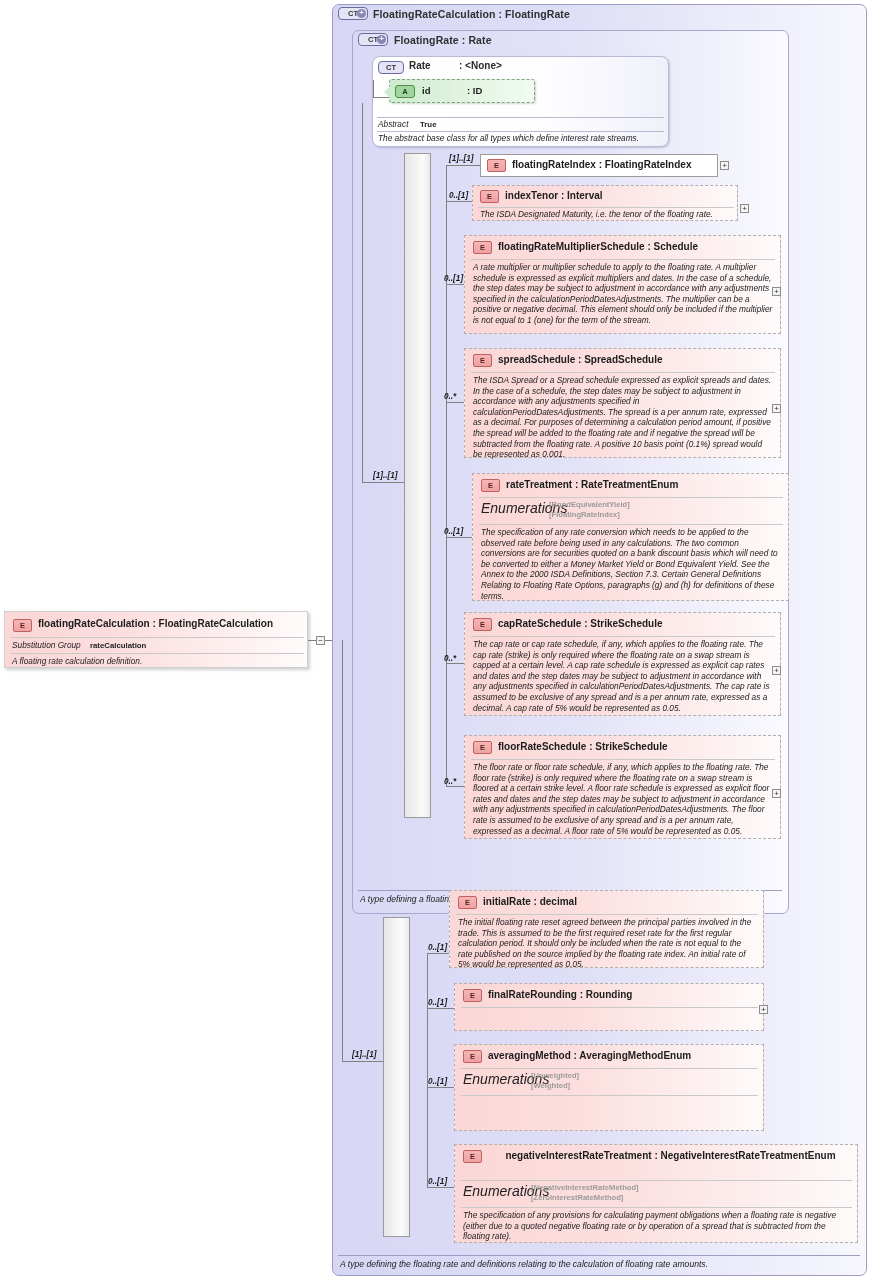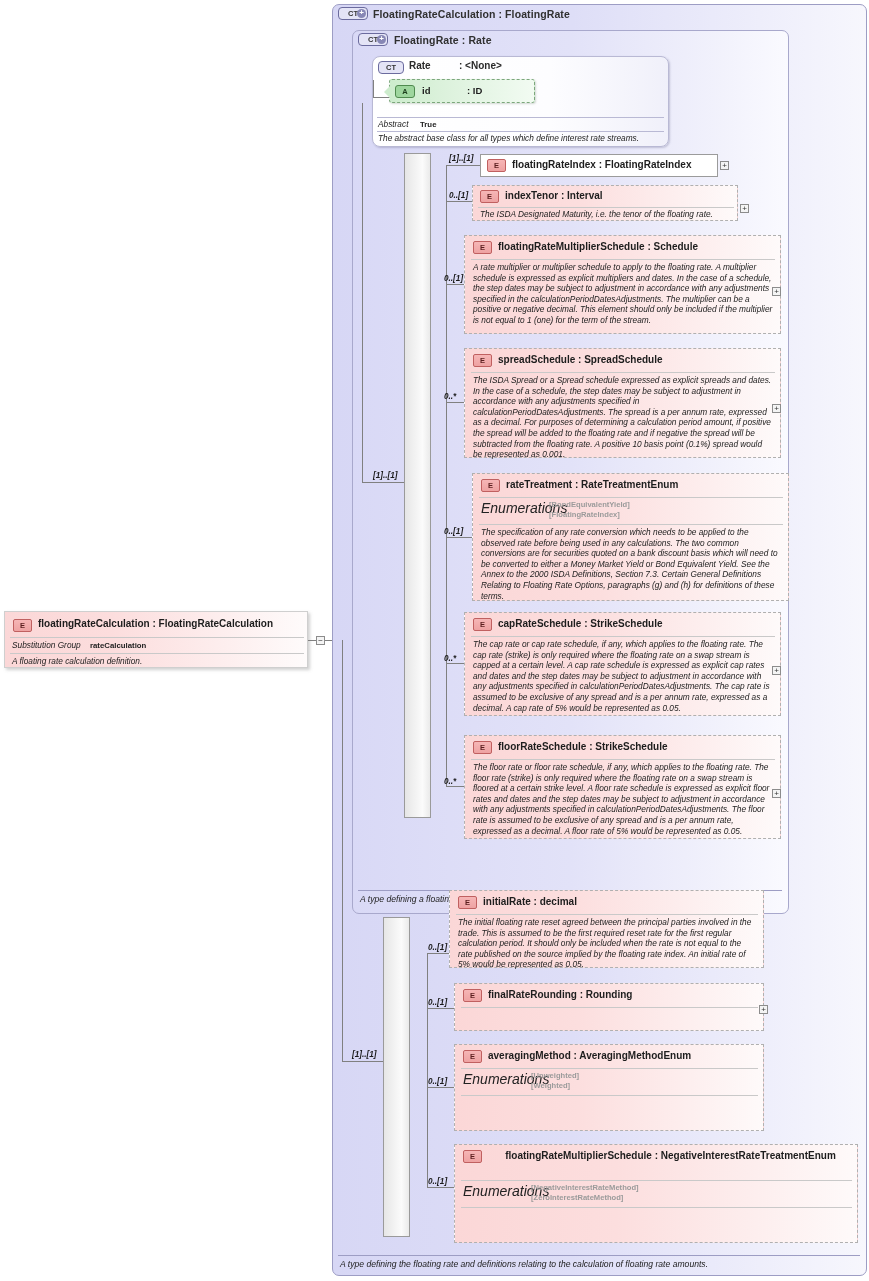--- a/index.html
+++ b/index.html
@@ -320,19 +320,20 @@
   <div class="en-k" style="left:8px;top:26px;">Enumerations</div>
   <div class="en-v" style="left:76px;top:26px;">[Unweighted]</div>
   <div class="en-v" style="left:76px;top:36px;">[Weighted]</div>
   <div class="el-hr" style="left:6px;top:50px;width:297px;"></div>
 </div>
 
 <div class="ln lnh" style="left:427px;top:1187px;width:27px;"></div>
 <div class="card" style="left:428px;top:1177px;">0..[1]</div>
 <div class="elbox opt" style="left:454px;top:1144px;width:404px;height:99px;">
   <div class="el-badge" style="left:8px;top:5px;">E</div>
-  <div class="el-title" style="left:33px;top:5px;width:365px;white-space:normal;text-align:center;line-height:12px;">floatingRateMultiplierSchedule : NegativeInterestRateTreatmentEnum</div>
+  <div class="el-title" style="left:33px;top:5px;width:365px;white-space:normal;text-align:center;line-height:12px;">negativeInterestRateTreatment : NegativeInterestRateTreatmentEnum</div>
   <div class="el-hr" style="left:6px;top:35px;width:391px;"></div>
   <div class="en-k" style="left:8px;top:38px;">Enumerations</div>
   <div class="en-v" style="left:76px;top:38px;">[NegativeInterestRateMethod]</div>
   <div class="en-v" style="left:76px;top:48px;">[ZeroInterestRateMethod]</div>
   <div class="el-hr" style="left:6px;top:62px;width:391px;"></div>
+  <div class="el-desc" style="left:8px;top:65px;width:387px;">The specification of any provisions for calculating payment obligations when a floating rate is negative (either due to a quoted negative floating rate or by operation of a spread that is subtracted from the floating rate).</div>
 </div>
 
 </body></html>

